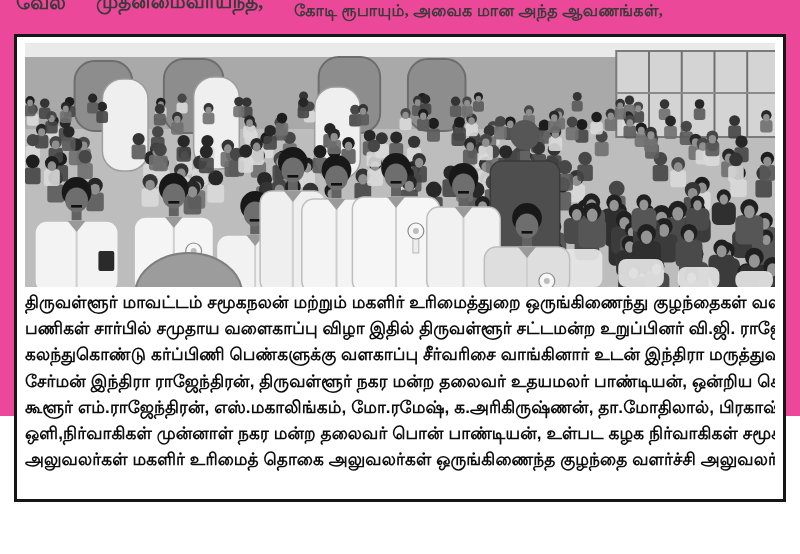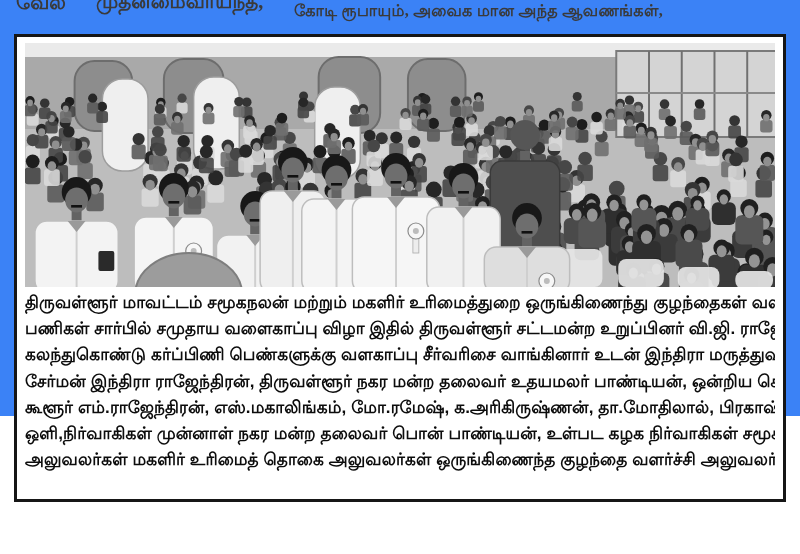--- a/index.html
+++ b/index.html
@@ -1,21 +1,21 @@
 <!DOCTYPE html>
 <html><head>
 <meta charset="utf-8">
 <style>
   html, body { margin: 0; padding: 0; }
   body {
     width: 800px; height: 554px; overflow: hidden;
     background: #ffffff;
     font-family: "Liberation Sans", sans-serif;
   }
-  .page { position: relative; width: 800px; height: 416px; background: #3b82f6; }
+  .page { position: relative; width: 800px; height: 416px; background: #ec4899; }
 
   
   .top-frag {
     position: absolute;
     font-family: "Liberation Serif", serif;
     color: #3a3a3a; font-weight: 600; white-space: nowrap;
   }
   .frag-a1 { left: 16px;  top: -9px;  font-size: 20px; }
   .frag-a2 { left: 96px;  top: -10px; font-size: 20px; }
   .frag-b  { left: 294px; top: 2px;   font-size: 16px; letter-spacing: 0.3px; }

